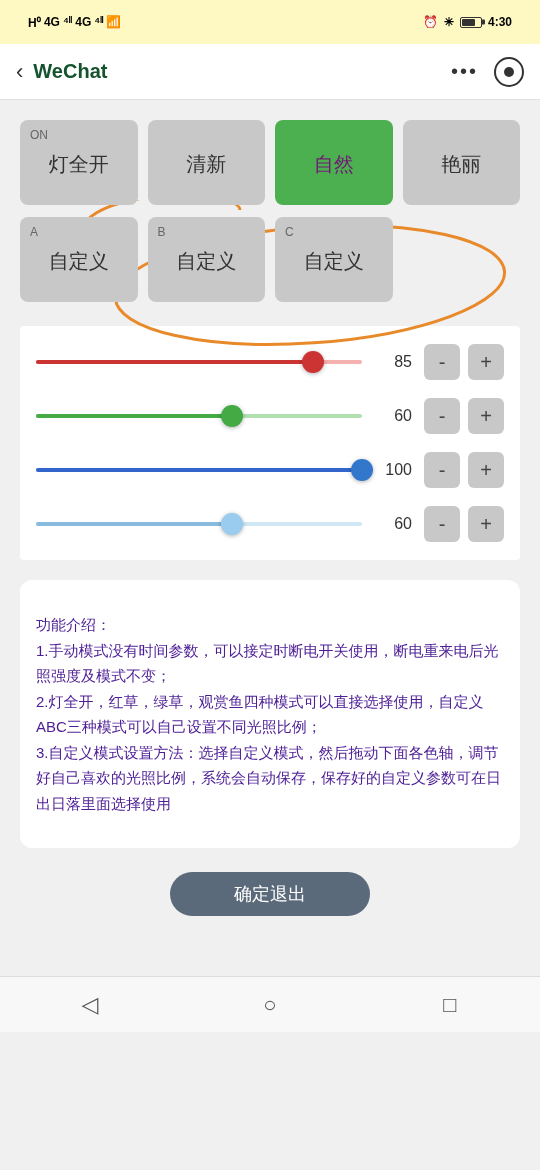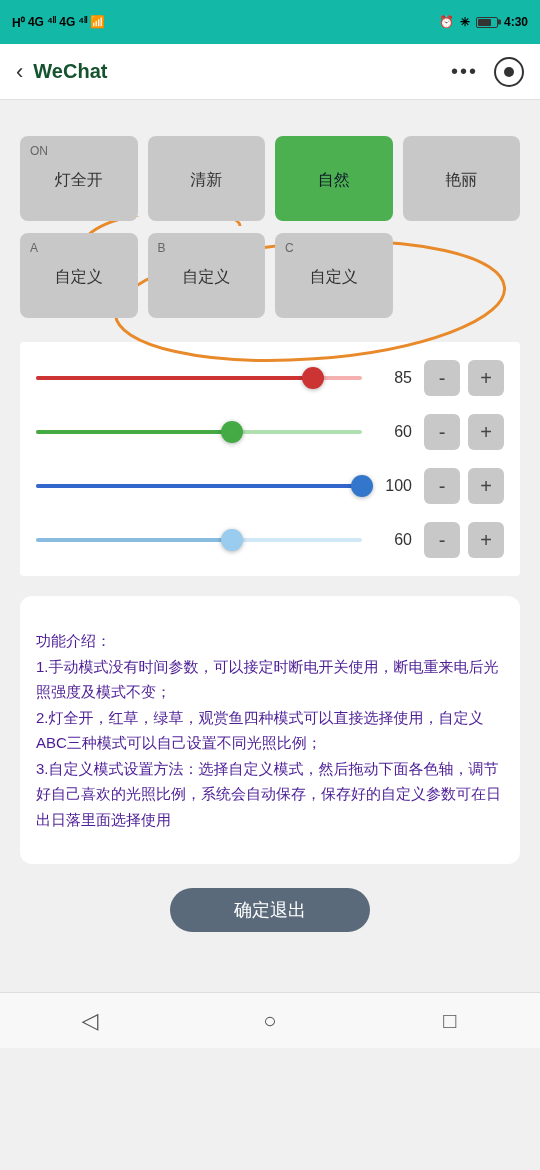--- a/index.html
+++ b/index.html
@@ -10,25 +10,25 @@
       background: #f0f0f0;
       font-family: 'PingFang SC', 'Microsoft YaHei', sans-serif;
       position: relative;
       overflow-x: hidden;
     }
 
     
     .status-bar {
       width: 100%;
       height: 44px;
-      background: #14b8a6;
+      background: #fef9c3;
       display: flex;
       align-items: center;
       justify-content: space-between;
-      padding: 0 12px;
+      padding: 0 28px;
       font-size: 13px;
       font-weight: 600;
     }
     .status-left {
       display: flex;
       align-items: center;
       gap: 3px;
       font-size: 12px;
       font-weight: bold;
     }
@@ -142,32 +142,32 @@
       align-items: center;
       justify-content: center;
       font-size: 18px;
       font-weight: 500;
       color: #333;
       cursor: pointer;
       position: relative;
     }
     .mode-btn.active {
       background: #4caf50;
-      color: #0f172a;
+      color: #701a75;
       font-family: Liberation Mono, monospace;
     }
     .mode-btn .sub-label {
       font-size: 12px;
       color: #666;
       position: absolute;
       top: 8px;
       left: 10px;
     }
     .mode-btn .label-text {
-      font-size: 16px;
+      font-size: 20px;
       font-weight: 500;
       margin-top: 4px;
     }
     .mode-btn.on-btn .sub-label,
     .mode-btn.off-btn .sub-label {
       font-size: 12px;
     }
 
     
     .sliders-section {
@@ -320,21 +320,21 @@
 
 <div class="nav-bar">
   <span class="nav-back">‹</span>
   <span class="nav-title">WeChat</span>
   <span class="nav-more">•••</span>
   <div class="nav-camera">
     <div class="nav-camera-inner"></div>
   </div>
 </div>
 
-<div class="main-content" style="position:relative;margin-top:16px;">
+<div class="main-content" style="position:relative;">
 
   <svg class="annotation-overlay" width="500" height="160">
 
     <path d="M 220 10 C 220 -10 80 -15 60 30" stroke="#e8892a" stroke-width="3" fill="none"></path>
 
     <ellipse cx="290" cy="85" rx="195" ry="58" stroke="#e8892a" stroke-width="3" fill="none" transform="rotate(-4, 290, 85)"></ellipse>
   </svg>
 
   <div class="mode-grid-top">
     <button class="mode-btn on-btn">

